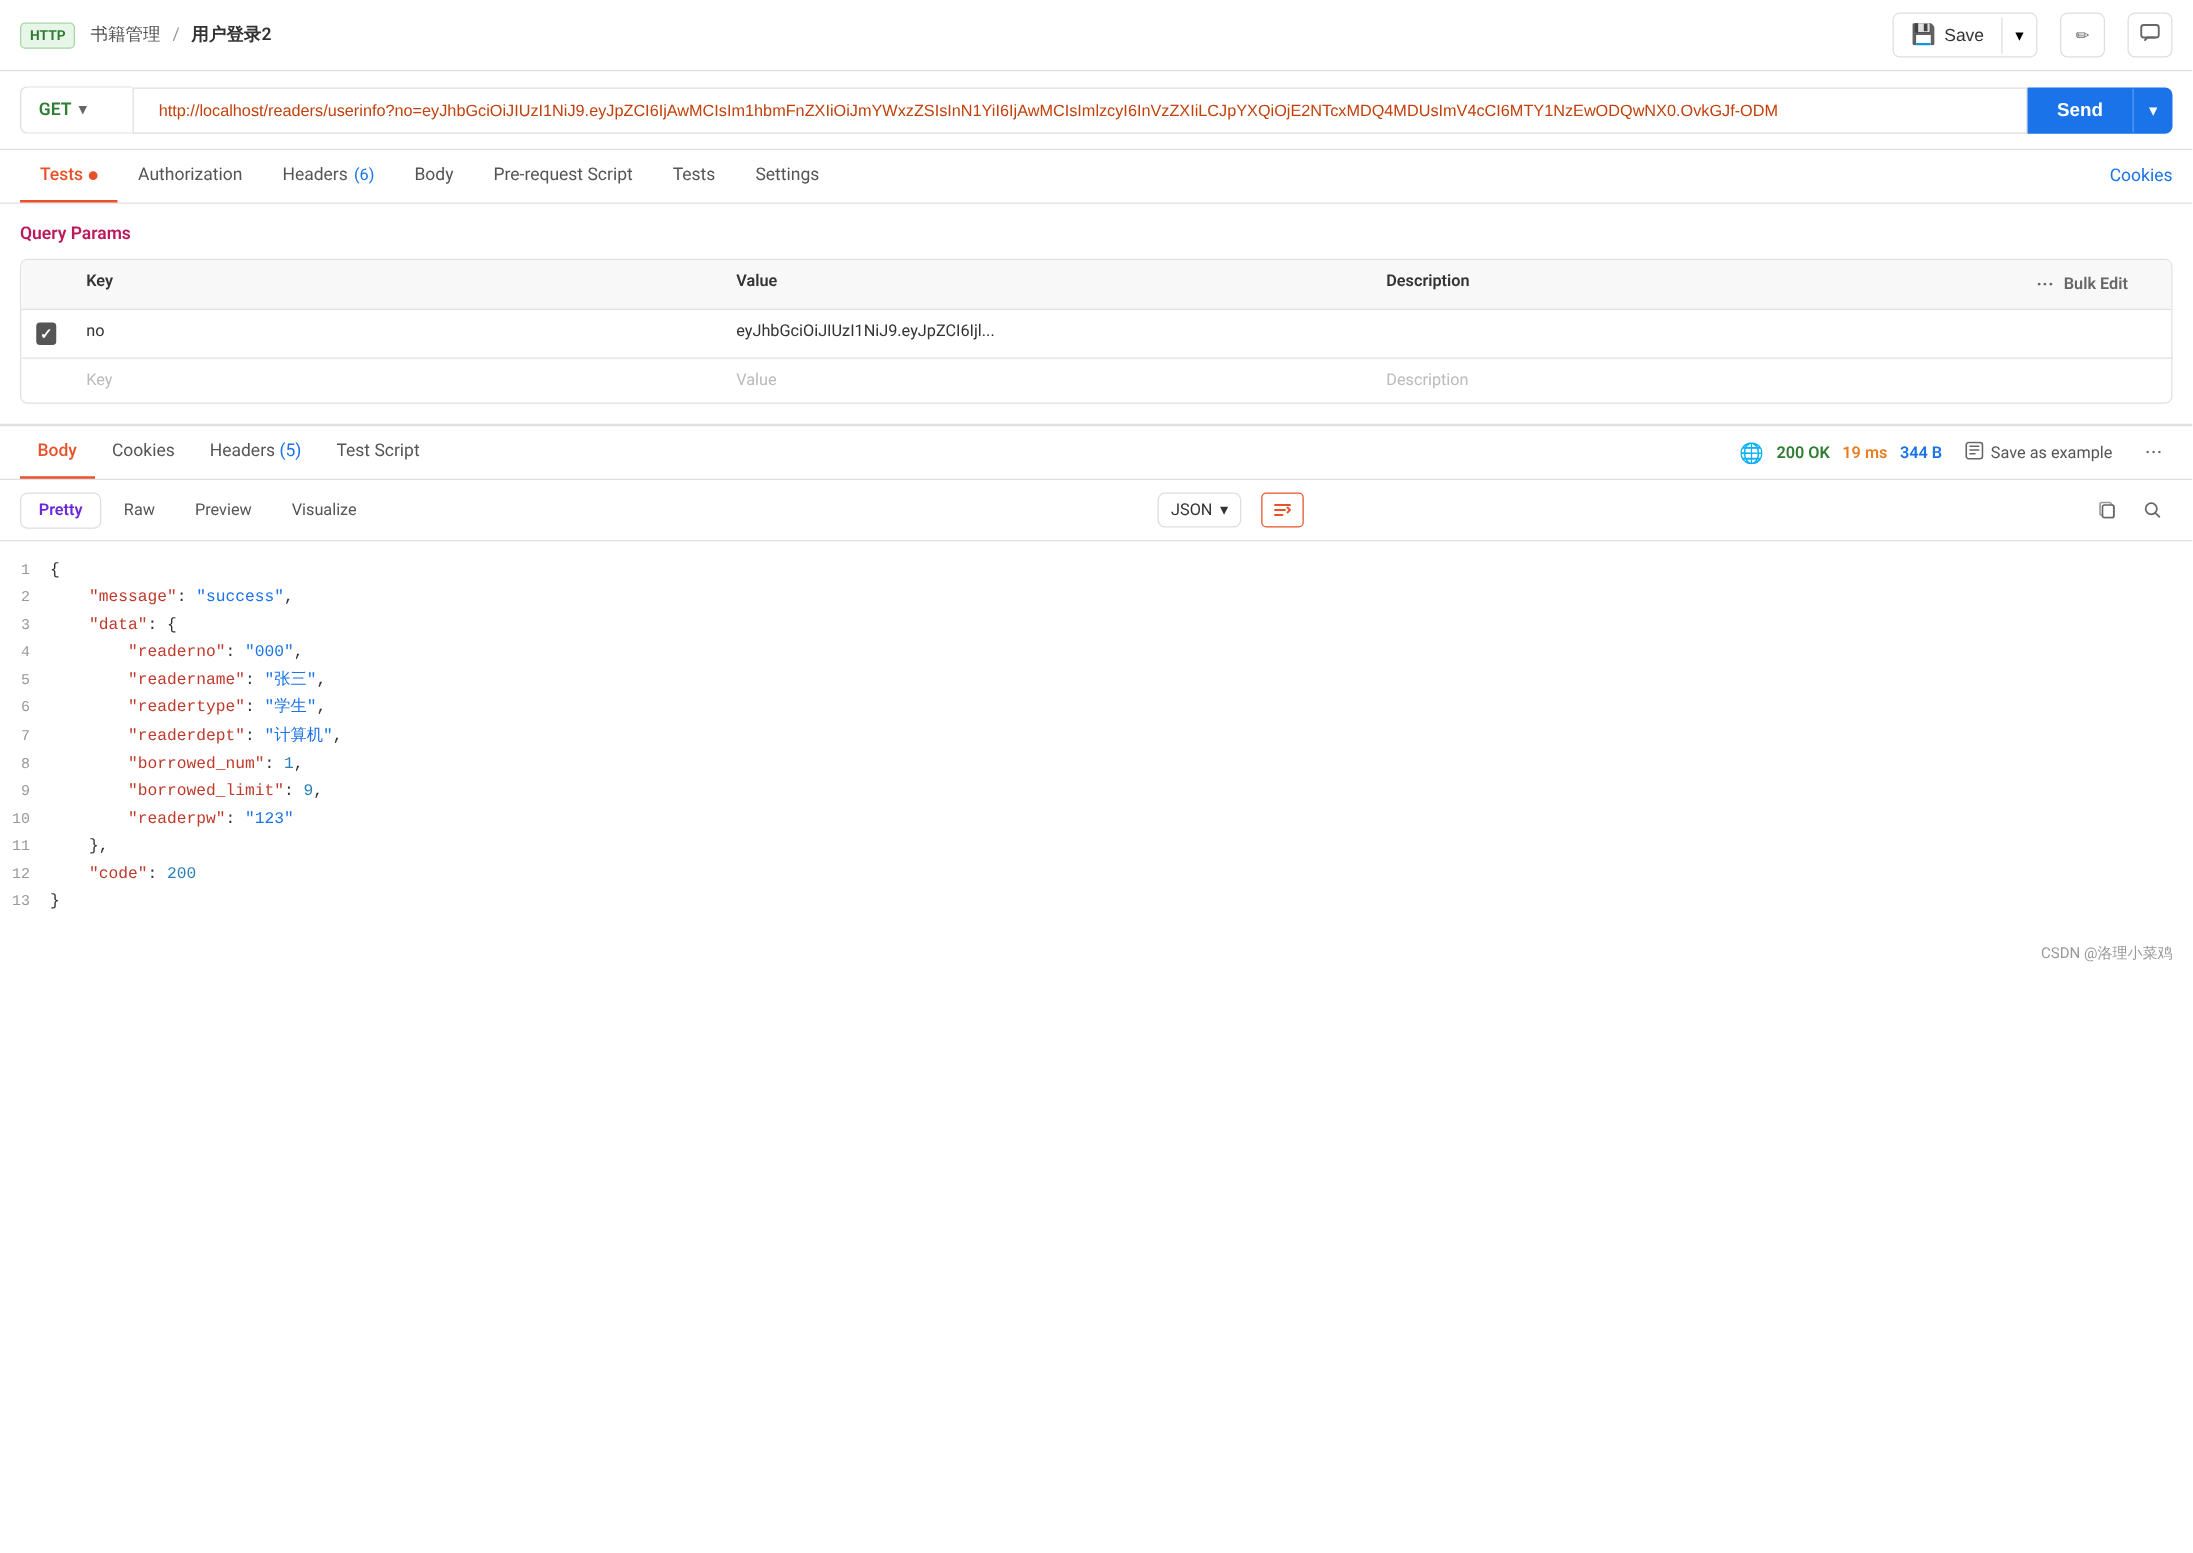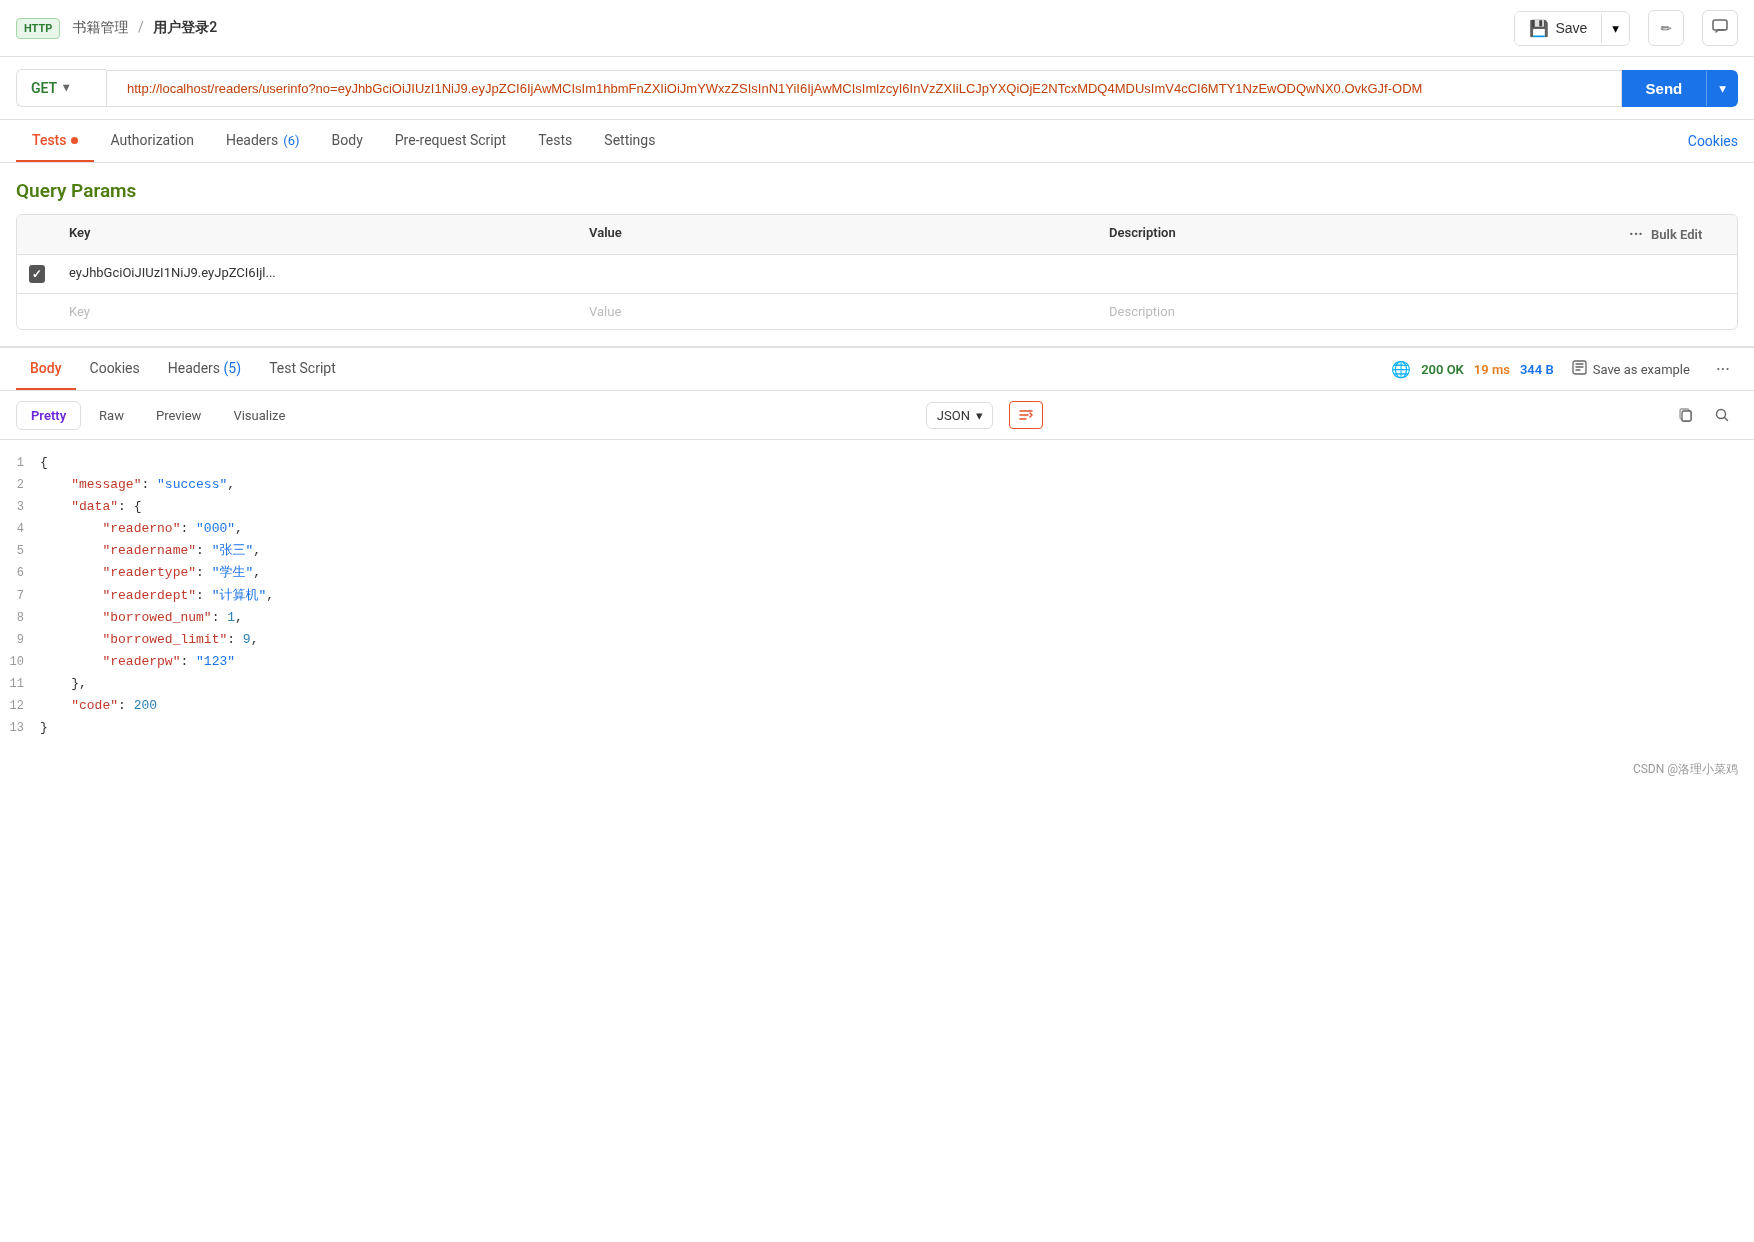--- a/index.html
+++ b/index.html
@@ -170,23 +170,23 @@
       cursor: pointer;
       padding: 12px 0;
     }
 
     
     .section {
       padding: 16px 16px 0 16px;
     }
     .section-title {
       font-weight: 600;
-      font-size: 19px;
+      font-size: 14px;
       margin-bottom: 12px;
-      color: #4d7c0f;
+      color: #be185d;
     }
     .params-table {
       border: 1px solid #e0e0e0;
       border-radius: 6px;
       overflow: hidden;
       margin-bottom: 16px;
     }
     .params-header {
       display: grid;
       grid-template-columns: 40px 1fr 1fr 1fr 120px;
@@ -490,20 +490,21 @@
         <span class="bulk-edit-link">Bulk Edit</span>
       </div>
     </div>
 
     <div class="params-row">
       <div class="col col-check">
         <div class="checkbox">
           <span class="check">✓</span>
         </div>
       </div>
+      <div class="col">no</div>
       <div class="col">eyJhbGciOiJIUzI1NiJ9.eyJpZCI6Ijl...</div>
       <div class="col"></div>
       <div class="col"></div>
     </div>
 
     <div class="params-row">
       <div class="col col-check"></div>
       <div class="col placeholder">Key</div>
       <div class="col placeholder">Value</div>
       <div class="col placeholder">Description</div>

